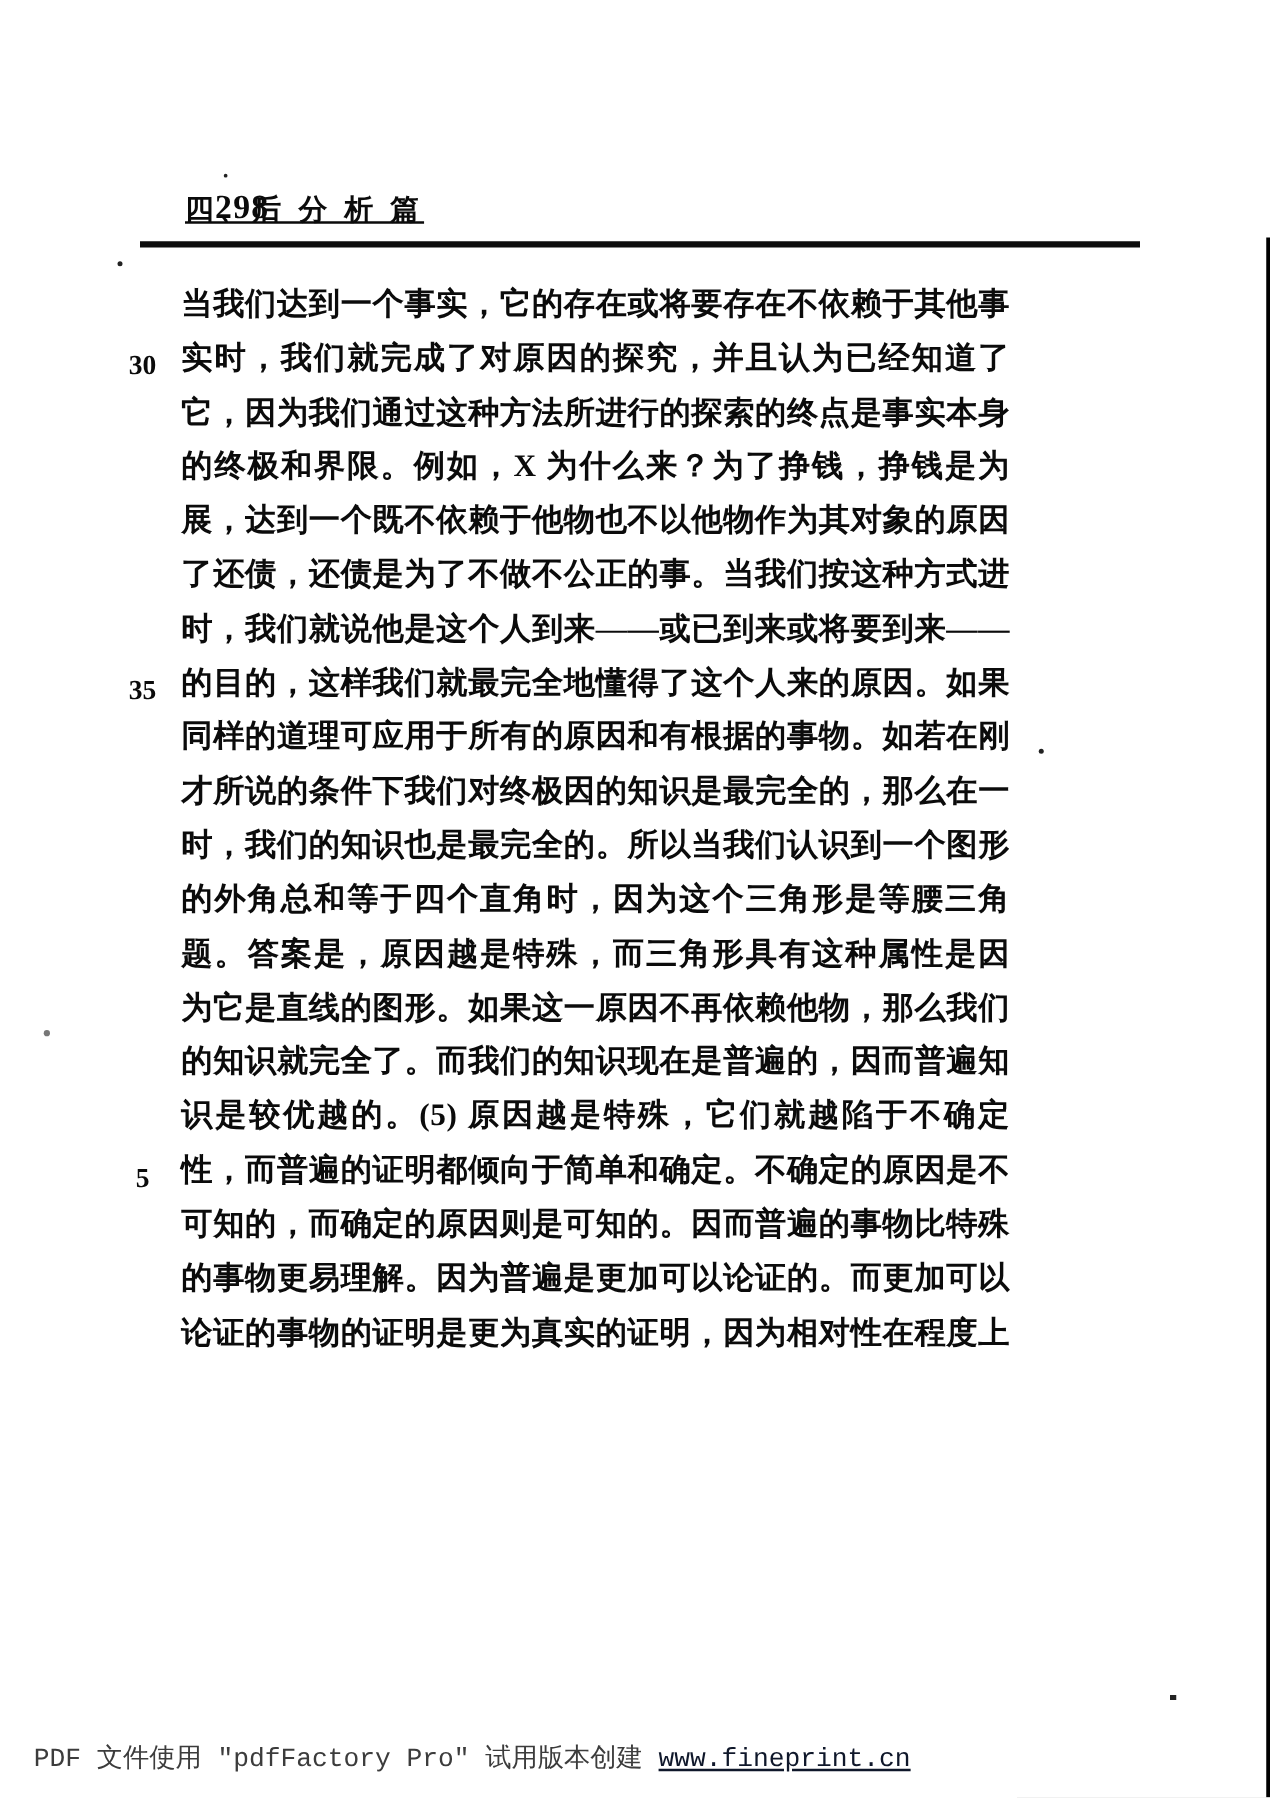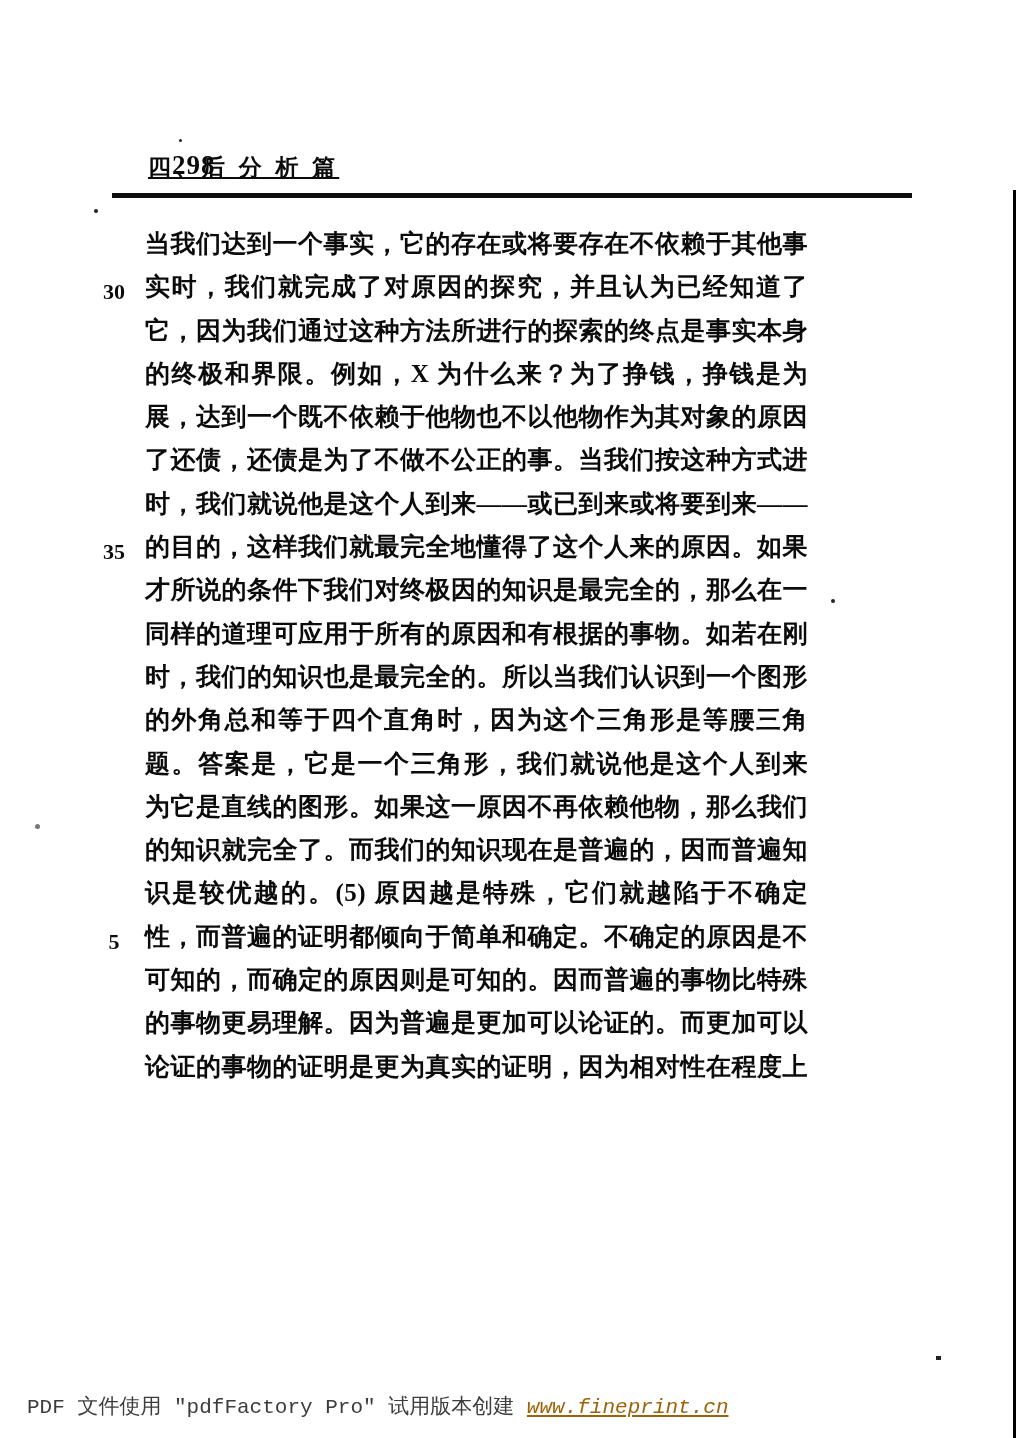--- a/index.html
+++ b/index.html
@@ -49,23 +49,22 @@
   }
   
   .speck{position:absolute;background:#222;border-radius:50%;}
   
   .footer{
     position:absolute;left:27px;top:1392px;
     font-family:"Liberation Mono","DejaVu Sans Mono",monospace;
     font-size:21px;color:#3c3c3c;white-space:nowrap;
   }
   .footer a{
-    color:#a16207;text-decoration:underline;
+    color:#0f172a;text-decoration:underline;
     font-family:"Liberation Mono","DejaVu Sans Mono",monospace;
-    font-style:italic;
   }
 </style>
 </head>
 <body>
 
 <div class="page">
 
   <div class="page-number">298</div>
   <div class="running-title">四、后 分 析 篇</div>
   <div class="header-rule"></div>
@@ -106,43 +105,43 @@
       <span class="line-text">时，我们就说他是这个人到来——或已到来或将要到来——</span>
     </div>
 
     <div class="line">
       <span class="margin-num"><span class="mnum">35</span><sup class="msup"></sup></span>
       <span class="line-text">的目的，这样我们就最完全地懂得了这个人来的原因。如果</span>
     </div>
 
     <div class="line">
       
-      <span class="line-text">才所说的条件下我们对终极因的知识是最完全的，那么在一</span>
+      <span class="line-text">同样的道理可应用于所有的原因和有根据的事物。如若在刚</span>
     </div>
 
     <div class="line">
       
-      <span class="line-text">同样的道理可应用于所有的原因和有根据的事物。如若在刚</span>
+      <span class="line-text">才所说的条件下我们对终极因的知识是最完全的，那么在一</span>
     </div>
 
 
     <div class="line">
       
       <span class="line-text">时，我们的知识也是最完全的。所以当我们认识到一个图形</span>
     </div>
 
     <div class="line">
       
       <span class="line-text">的外角总和等于四个直角时，因为这个三角形是等腰三角</span>
     </div>
 
 
     <div class="line">
       
-      <span class="line-text">题。答案是，它是一个三角形，我们就说他是这个人到来</span>
+      <span class="line-text">题。答案是，原因越是特殊，而三角形具有这种属性是因</span>
     </div>
 
     <div class="line">
       
       <span class="line-text">为它是直线的图形。如果这一原因不再依赖他物，那么我们</span>
     </div>
 
     <div class="line">
       
       <span class="line-text">的知识就完全了。而我们的知识现在是普遍的，因而普遍知</span>

